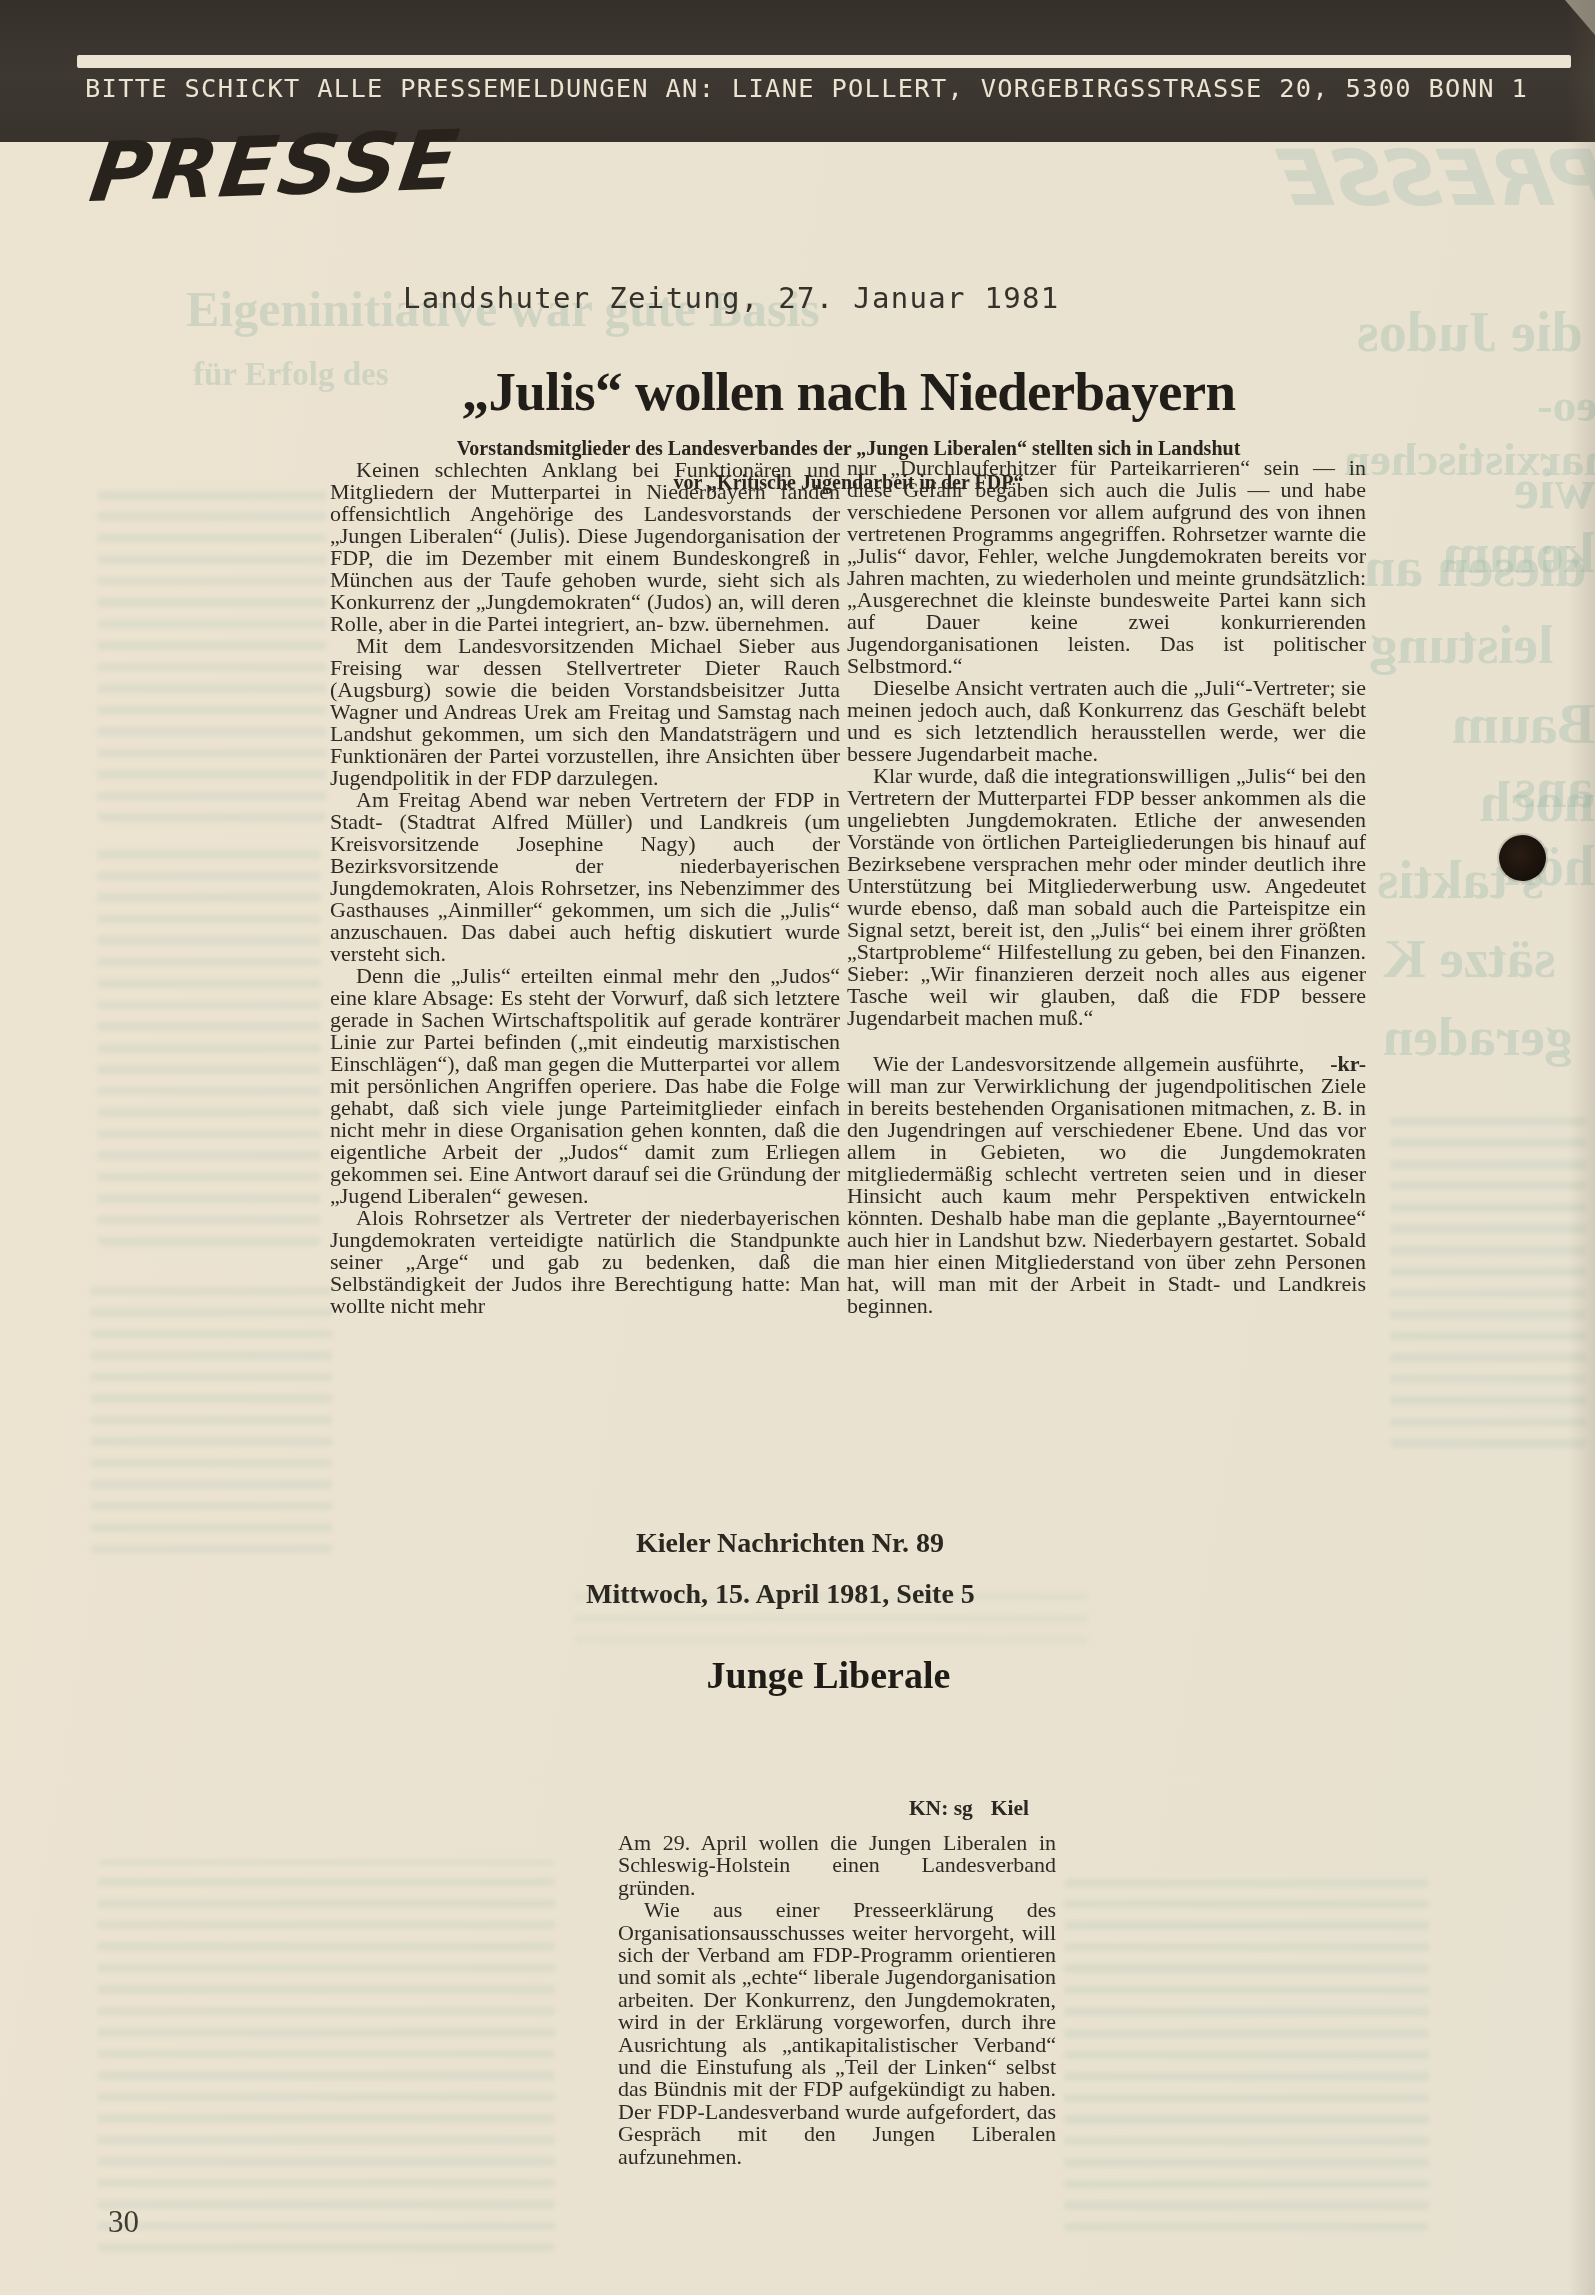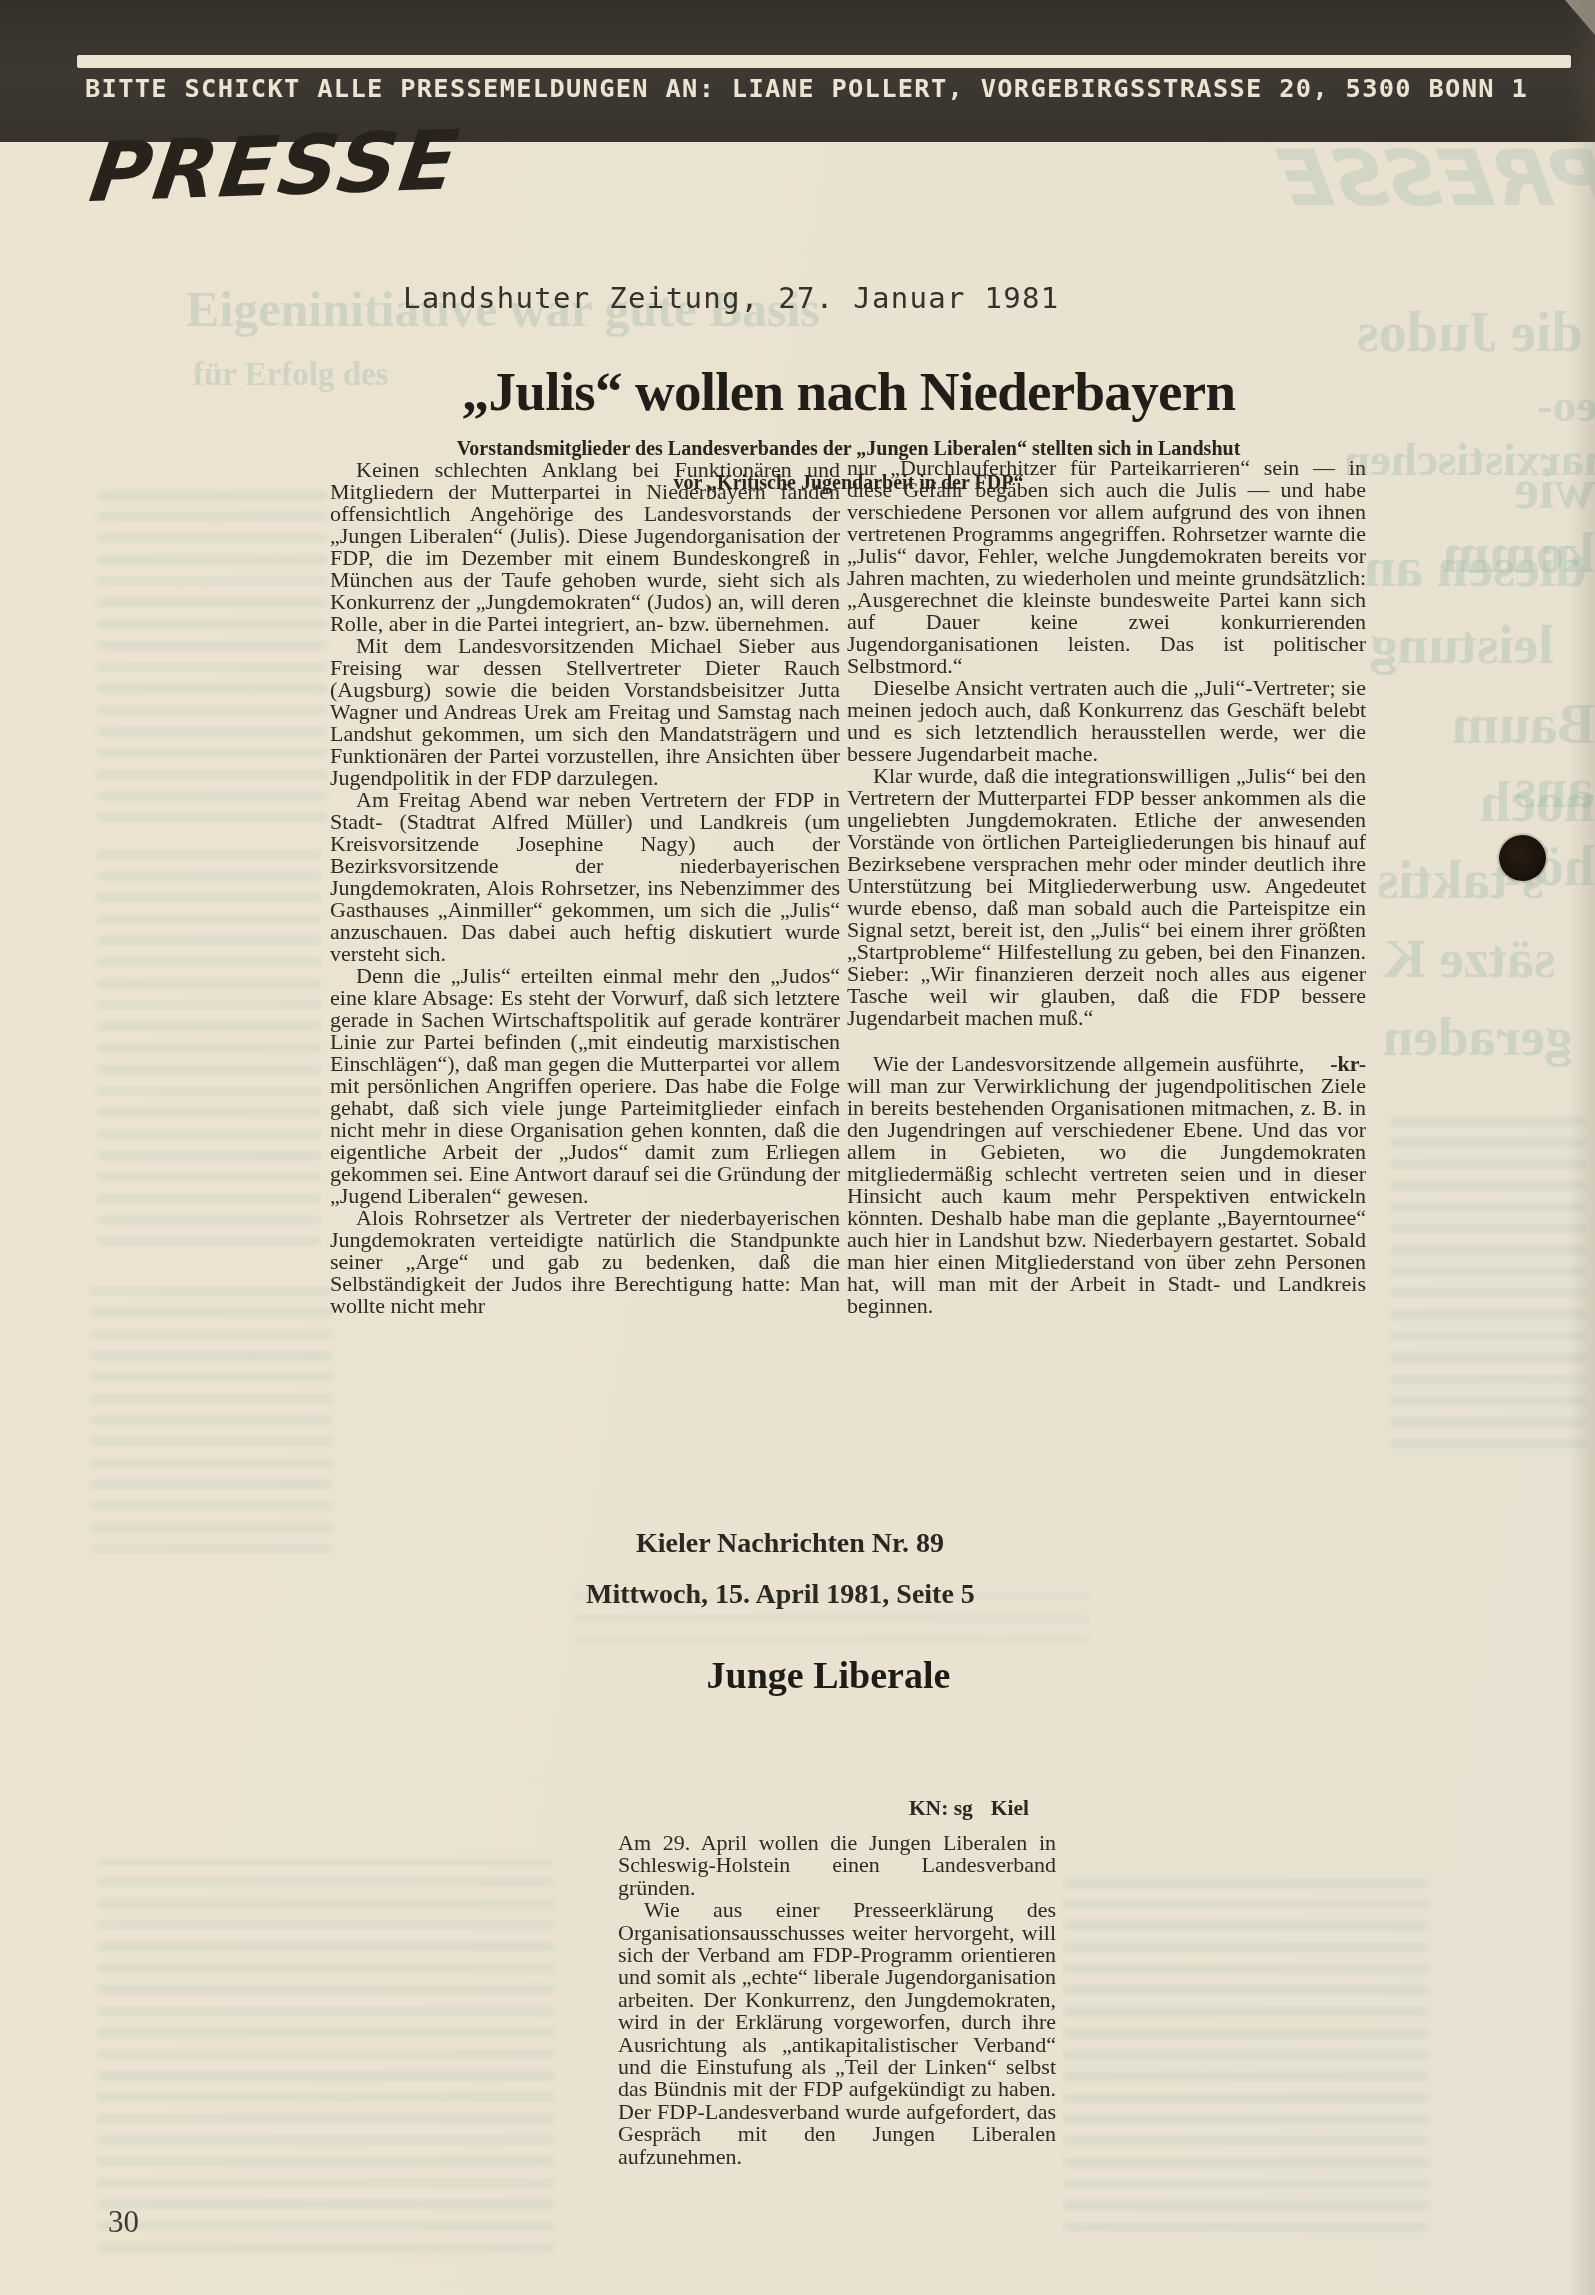--- a/index.html
+++ b/index.html
@@ -8,21 +8,21 @@
         font-family:"Liberation Serif",serif;color:#2e2a24;}
   .page::after{content:"";position:absolute;right:0;top:0;width:27px;height:100%;
         background:linear-gradient(90deg,rgba(0,0,0,0) ,rgba(110,100,82,0.18));pointer-events:none;}
   
   .band{position:absolute;left:0;top:0;width:1595px;height:142px;
         background:linear-gradient(180deg,#35302a 0%,#3d3831 55%,#37322b 100%);}
   .band::after{content:"";position:absolute;right:0;top:0;width:0;height:0;
         border-top:35px solid #d9d2c0;border-left:30px solid transparent;opacity:.55;}
   .stripe{position:absolute;left:77px;top:55px;width:1494px;height:13px;background:#ece4d2;border-radius:2px;}
   .band-text{position:absolute;left:85px;top:73px;white-space:nowrap;
-        font-family:"DejaVu Sans Mono",monospace;font-weight:bold;font-size:25.4px;
+        font-family:"DejaVu Sans Mono",monospace;font-weight:normal;font-size:25.4px;
         letter-spacing:1.3px;color:#ece4d2;}
   
   .presse{position:absolute;left:98px;top:125px;font-family:"DejaVu Sans",sans-serif;
         font-weight:bold;font-style:italic;font-size:82px;letter-spacing:2.6px;
         color:#27221b;transform:skewX(-10deg) rotate(-2deg);transform-origin:left top;}
   
   .ghost{position:absolute;font-weight:bold;color:rgba(151,184,168,0.34);pointer-events:none;}
   .g-serif{font-family:"Liberation Serif",serif;}
   .g-mirror{transform:scaleX(-1);}
   .ghost-presse{font-family:"DejaVu Sans",sans-serif;font-style:italic;font-size:77px;

